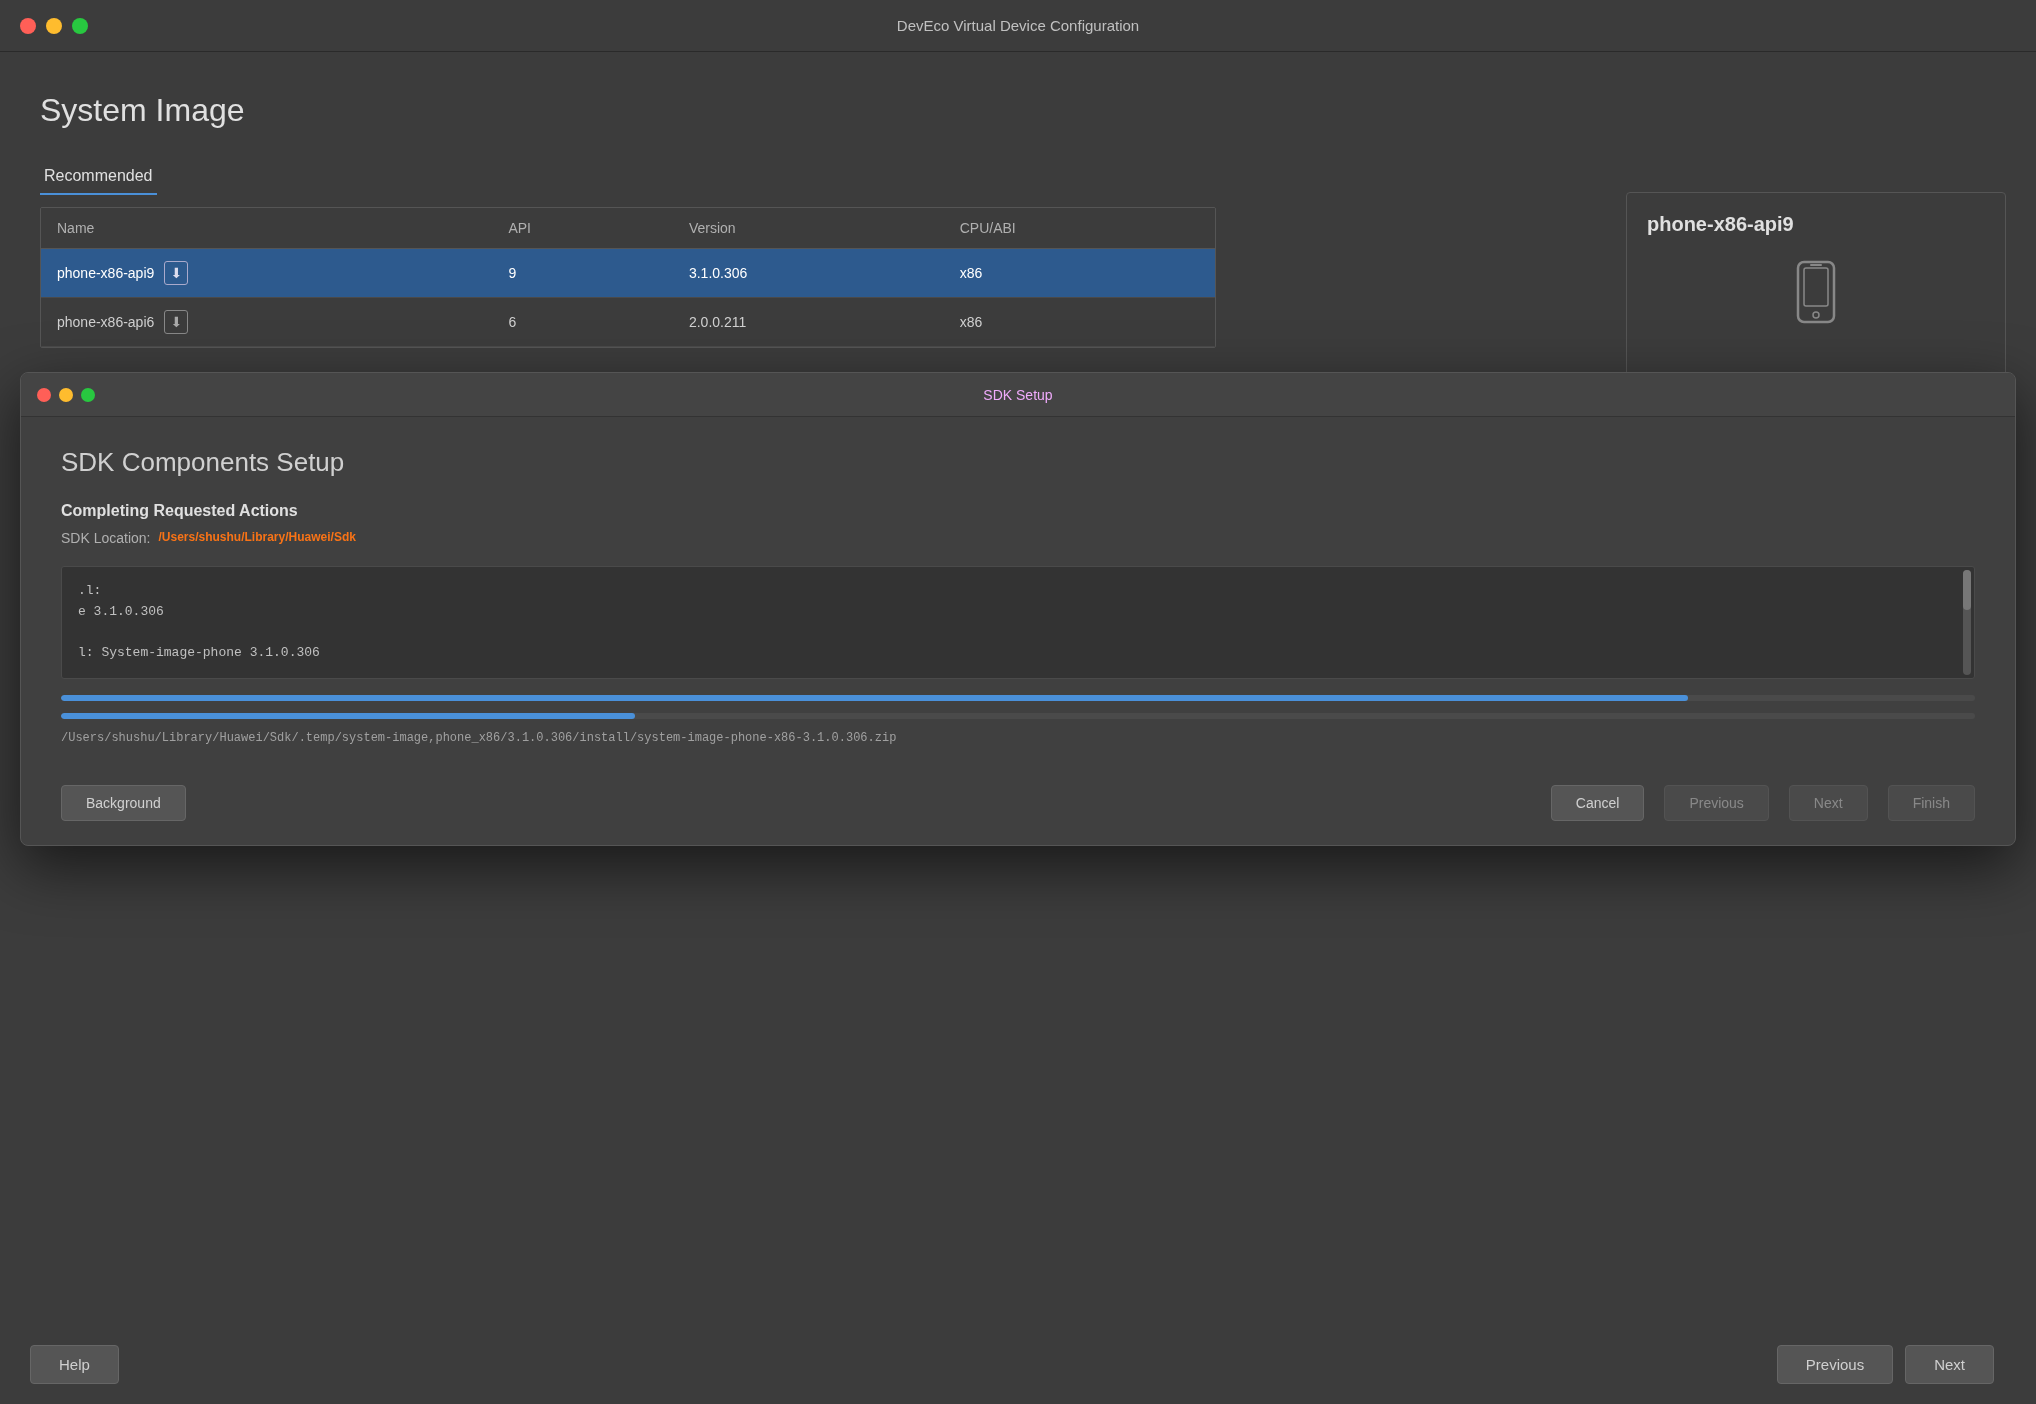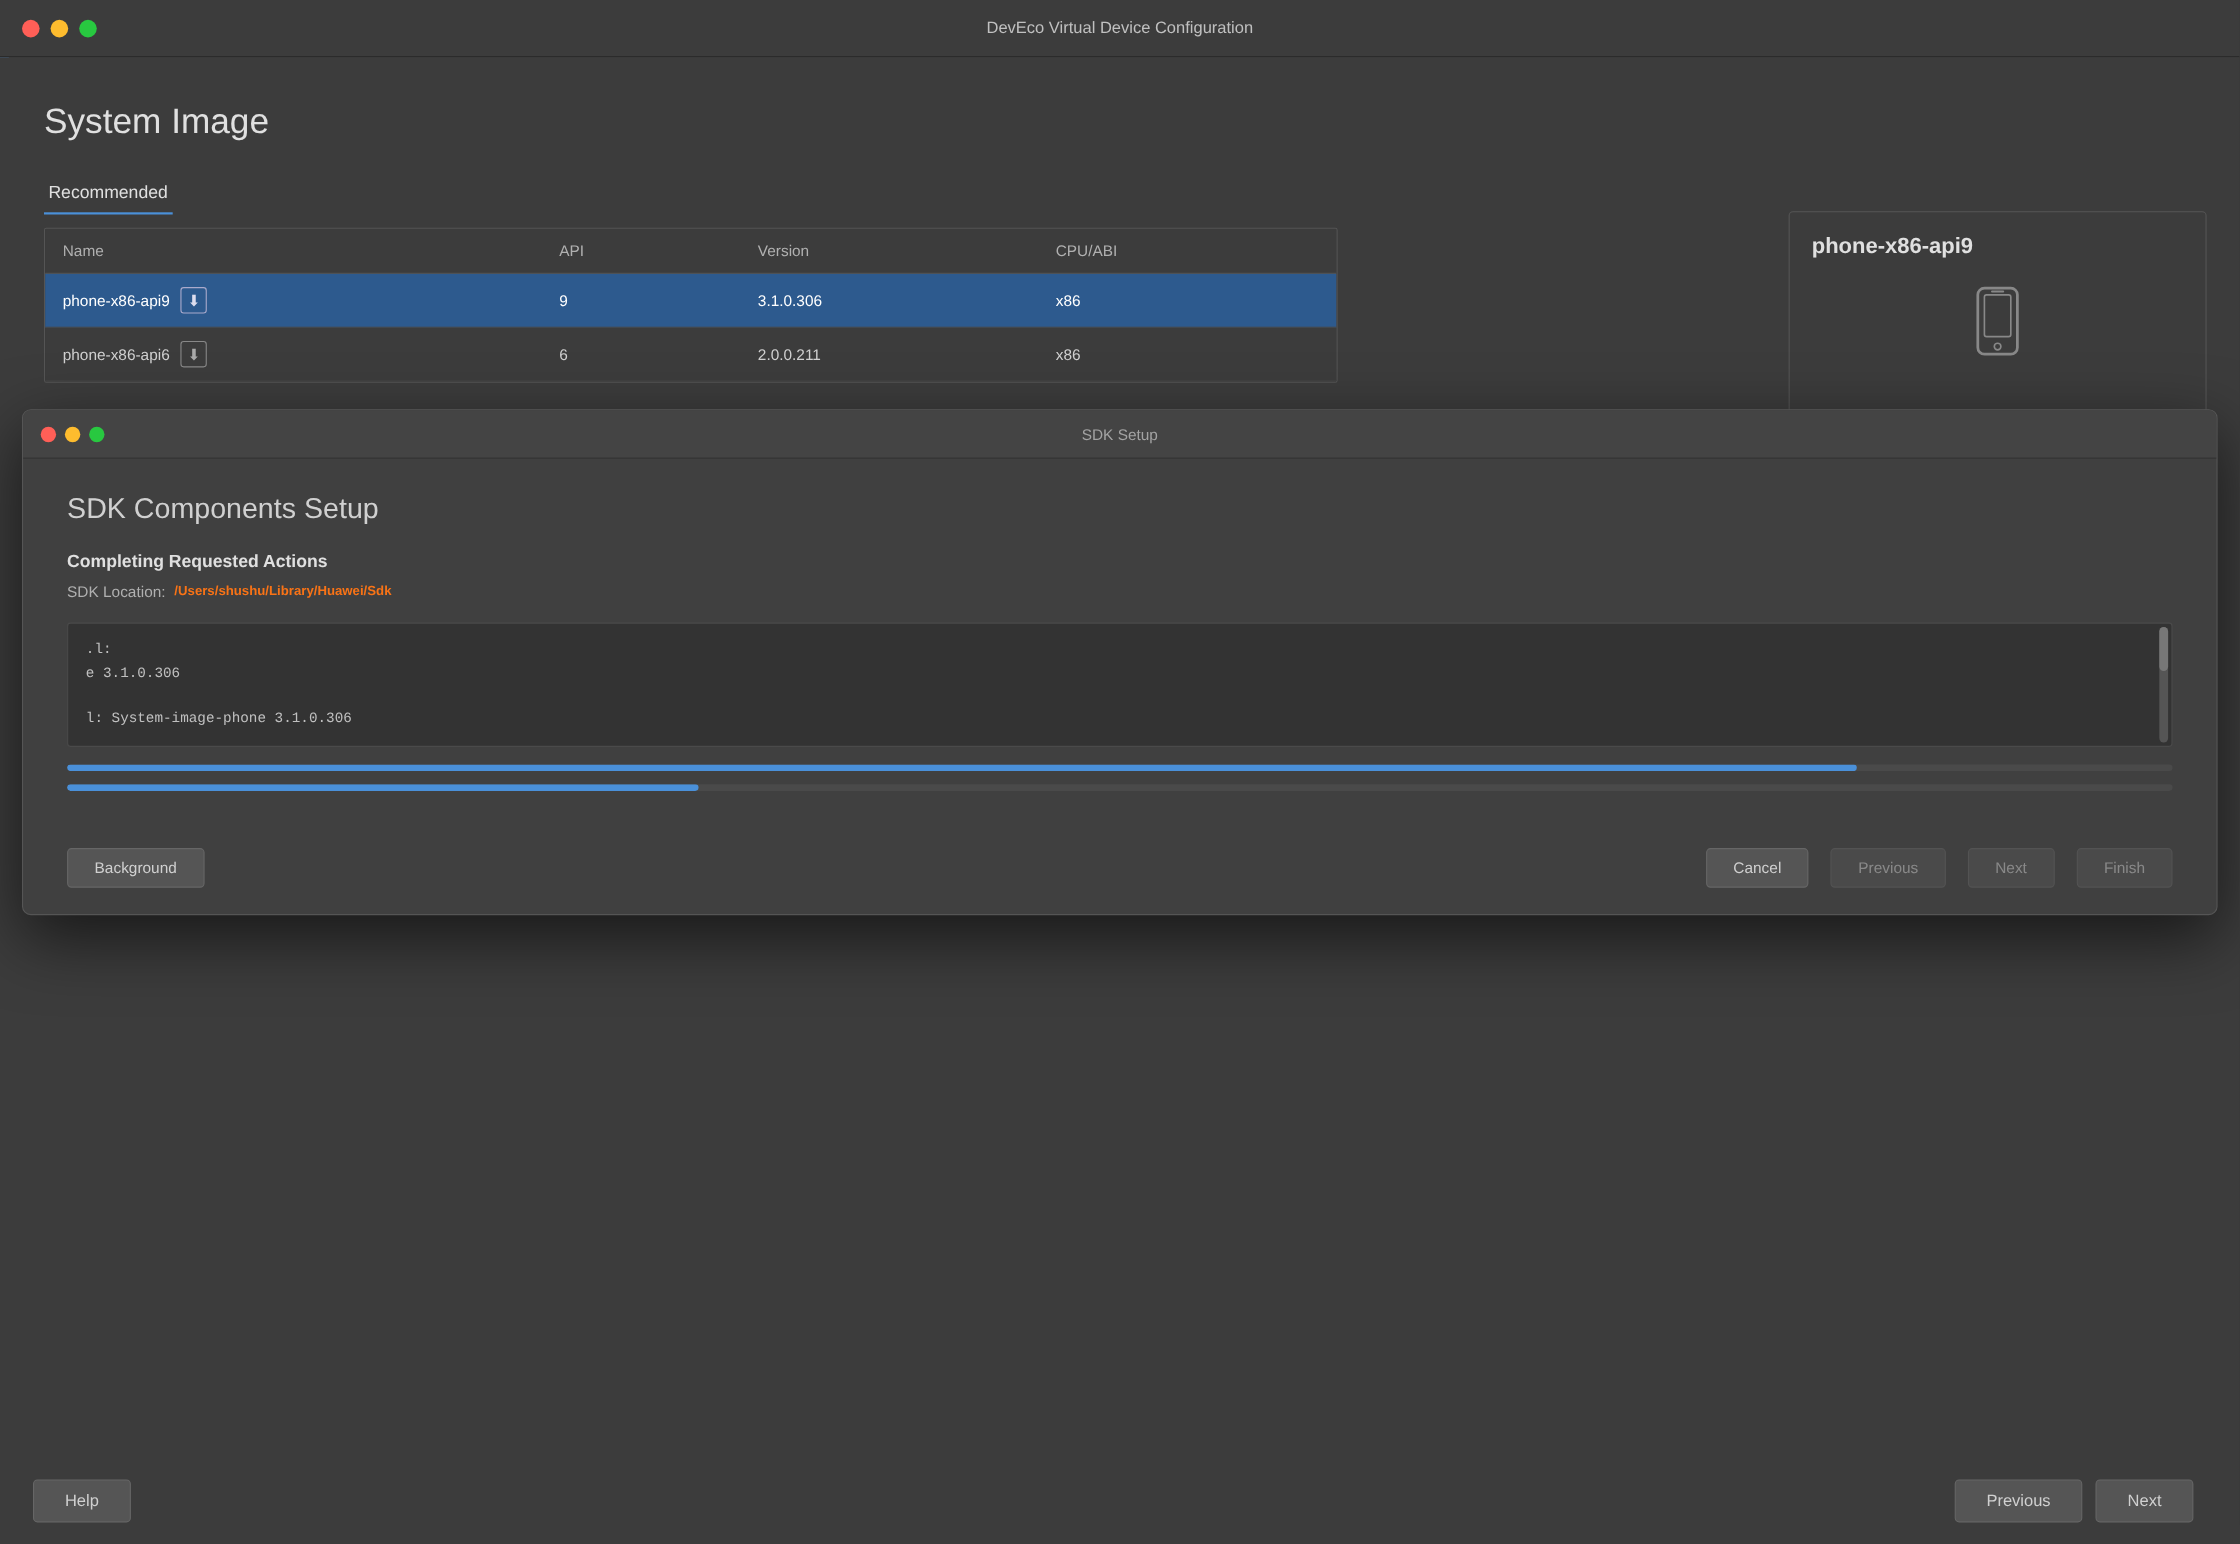--- a/index.html
+++ b/index.html
@@ -223,21 +223,21 @@
       left: 16px;
       display: flex;
       gap: 8px;
     }
     .modal-traffic-light {
       width: 14px;
       height: 14px;
       border-radius: 50%;
     }
     .modal-title {
-      color: #a3a3a3;
+      color: #f0abfc;
       font-size: 14px;
     }
 
     .modal-content {
       padding: 30px 40px 24px 40px;
     }
     .modal-heading {
       color: #d0d0d0;
       font-size: 26px;
       font-weight: 300;
@@ -464,20 +464,21 @@
         </div>
       </div>
 
 
       <div class="progress-section">
         <div class="progress-bar-bg">
           <div class="progress-bar-fill" style="width: 30%"></div>
         </div>
       </div>
 
+      <div class="file-path">/Users/shushu/Library/Huawei/Sdk/.temp/system-image,phone_x86/3.1.0.306/install/system-image-phone-x86-3.1.0.306.zip</div>
     </div>
 
     <div class="modal-footer">
       <button class="modal-btn">Background</button>
       <div class="modal-nav-right">
         <button class="modal-btn">Cancel</button>
         <button class="modal-btn disabled">Previous</button>
         <button class="modal-btn disabled">Next</button>
         <button class="modal-btn disabled">Finish</button>
       </div>

